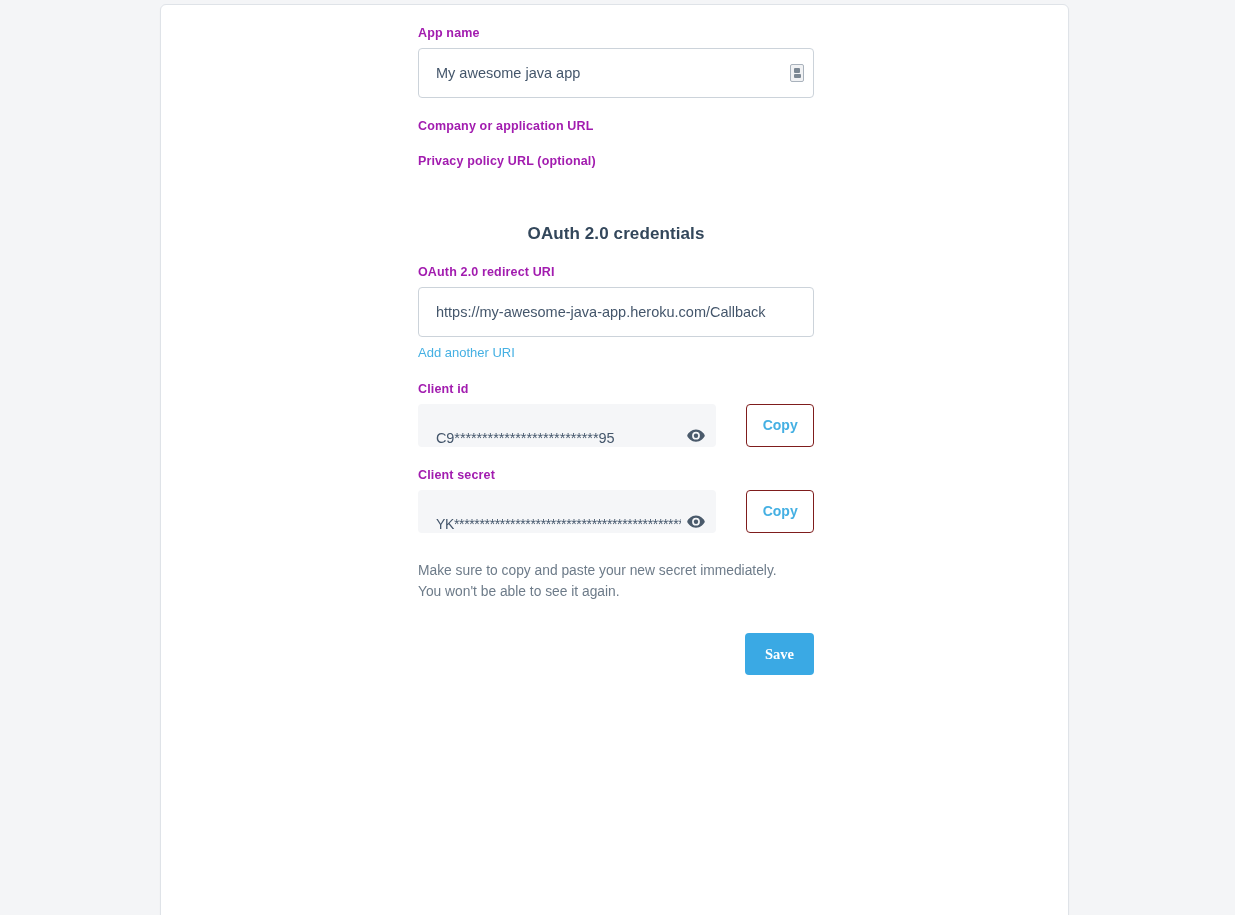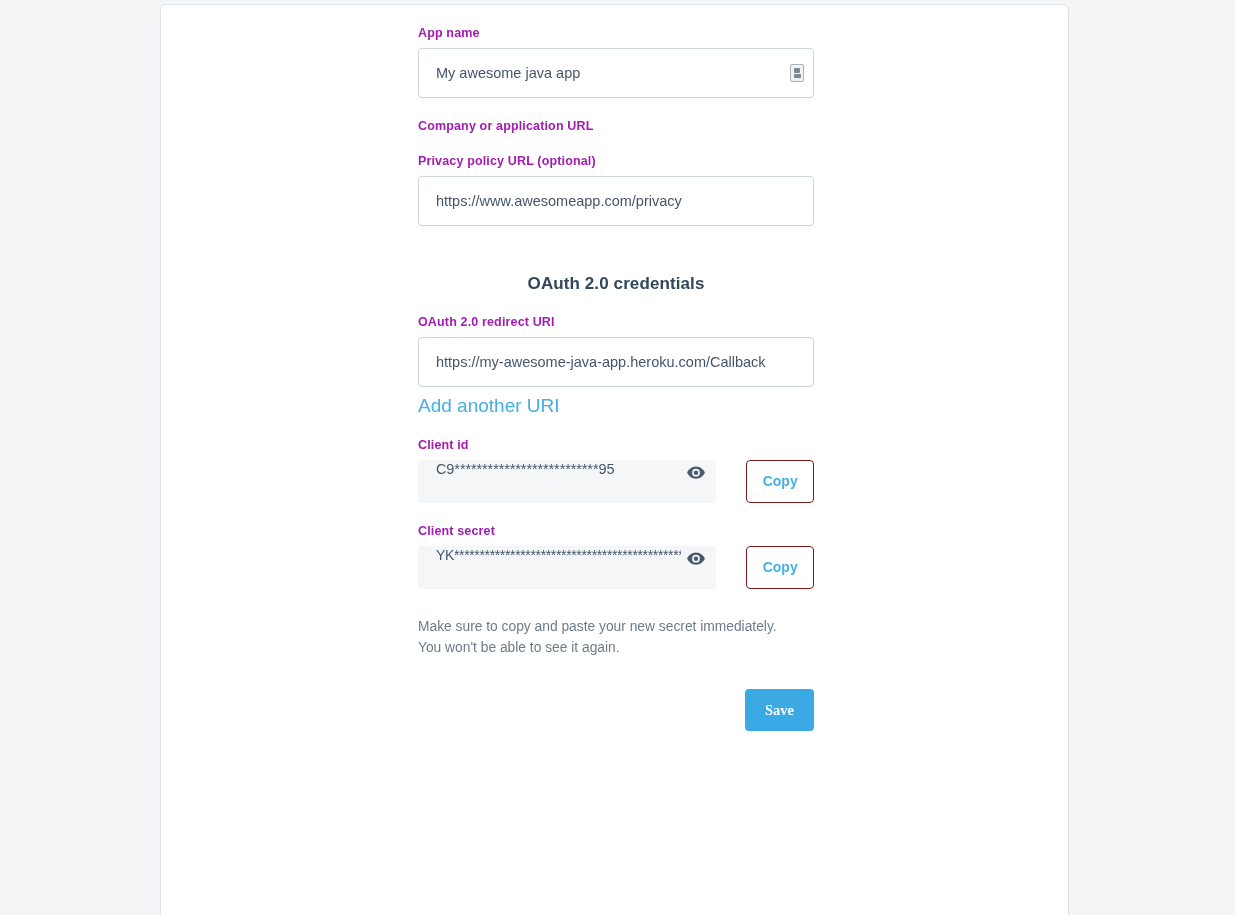--- a/index.html
+++ b/index.html
@@ -121,40 +121,40 @@
     bottom: 3px; left: 2.5px; right: 2.5px;
     height: 4px;
     background: #7b8793;
     border-radius: 1px;
   }
 
   
   a.inline-link {
     display: inline-block;
     margin-top: 8px;
-    font-size: 19px;
+    font-size: 13px;
     color: #45b0e3;
     text-decoration: none;
   }
 
   
   .cred-row {
     display: flex;
     align-items: stretch;
     gap: 0;
   }
   .cred-field {
     position: relative;
     width: 308px;
     height: 43px;
     background: #f5f6f8;
     border: 1px solid transparent;
     border-radius: 4px;
     display: flex;
-    align-items: flex-start;
+    align-items: flex-end;
     padding: 0 8px 0 17px;
     overflow: hidden;
   }
   .cred-value {
     flex: 1 1 auto;
     font-family: "Liberation Sans", sans-serif;
     font-size: 14.5px;
     color: #44566b;
     white-space: nowrap;
     overflow: hidden;
@@ -243,21 +243,20 @@
             </span>
           </div>
         </div>
 
         <div class="field">
           <label class="field-label">Company or application URL</label>
         </div>
 
         <div class="field">
           <label class="field-label">Privacy policy URL (optional)</label>
-          <input class="text-input" type="text" value="https://www.awesomeapp.com/privacy" style="">
         </div>
 
         <h2 class="section-title title-oauth">OAuth 2.0 credentials</h2>
 
         <div class="field">
           <label class="field-label">OAuth 2.0 redirect URI</label>
           <input class="text-input" type="text" value="https://my-awesome-java-app.heroku.com/Callback" style="">
           <a class="inline-link" href="#">Add another URI</a>
         </div>
 

